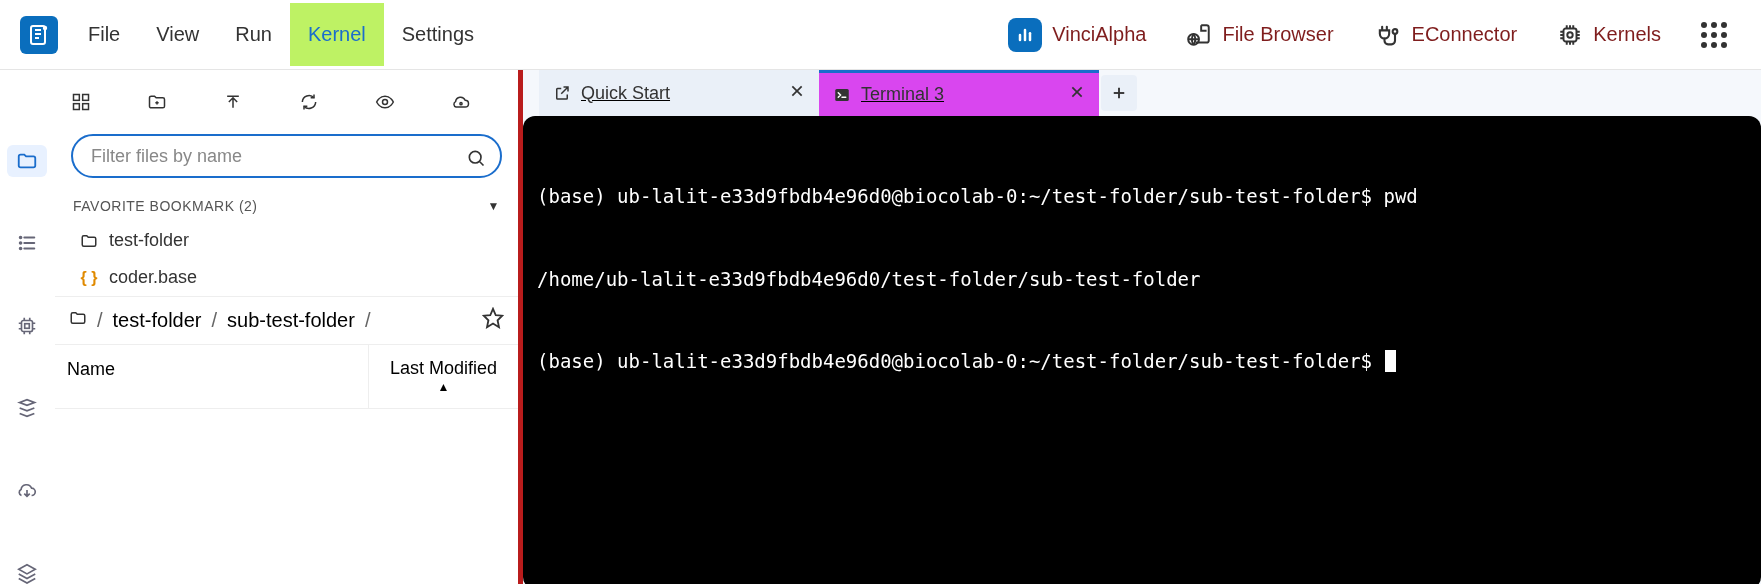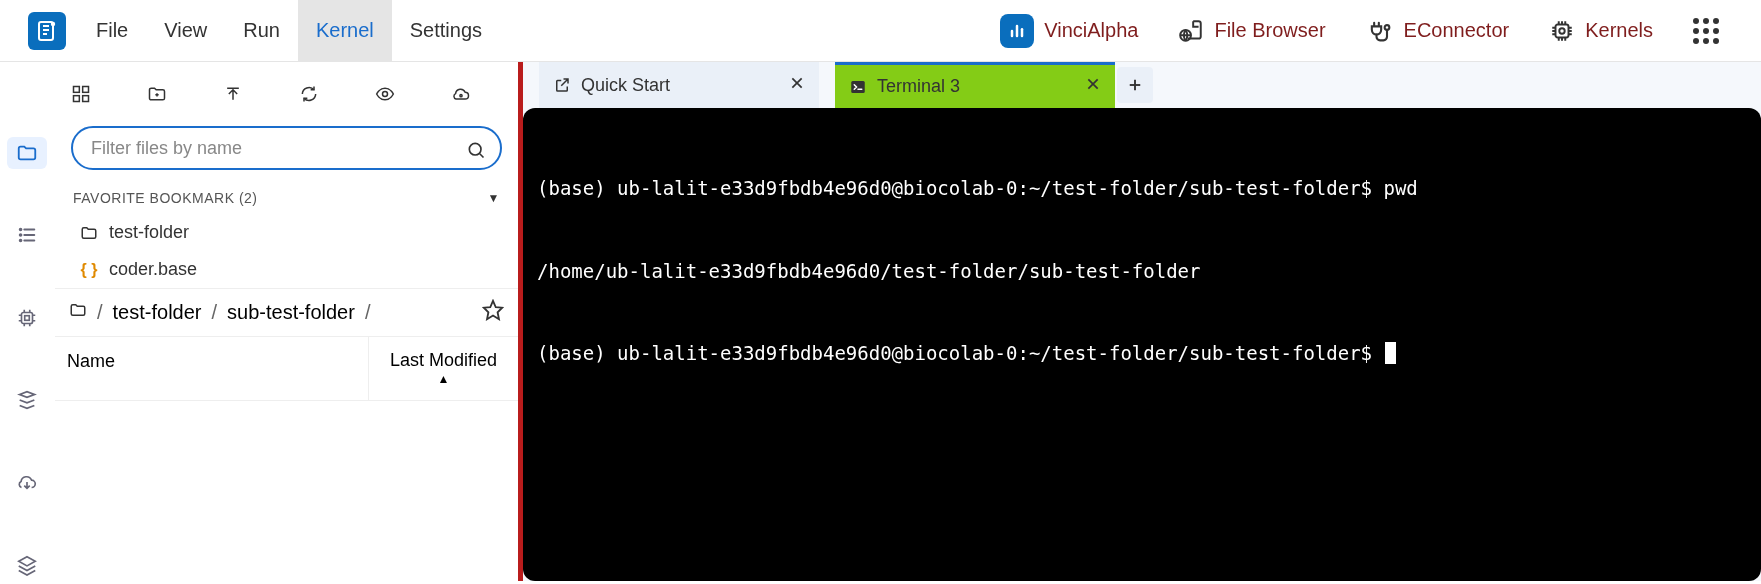--- a/index.html
+++ b/index.html
@@ -6,25 +6,25 @@
     body {
       font-family: -apple-system, BlinkMacSystemFont, "Segoe UI", Helvetica, Arial, sans-serif;
       background: #fff;
       width: 1761px;
       height: 584px;
       overflow: hidden;
     }
 
     
     .top-menu {
-      height: 62px;
+      height: 70px;
       display: flex;
       align-items: center;
       border-bottom: 1px solid #e5e5e5;
-      padding: 0 22px;
+      padding: 0 14px;
     }
     .logo-box {
       width: 38px;
       height: 38px;
       background: #0a6ebd;
       border-radius: 6px;
       margin-left: 6px;
       margin-right: 12px;
       display: flex;
       align-items: center;
@@ -33,21 +33,21 @@
     }
     .logo-box svg { width: 24px; height: 24px; }
     .menu-items { display: flex; }
     .menu-item {
       padding: 20px 18px;
       font-size: 20px;
       color: #333;
       cursor: pointer;
     }
     .menu-item.active {
-      background: #e5e5e5;
+      background: #bef264;
       color: #1a6dcc;
     }
     .top-right {
       margin-left: auto;
       display: flex;
       align-items: center;
       gap: 40px;
       padding-right: 20px;
     }
     .right-btn {
@@ -253,20 +253,21 @@
       flex-direction: column;
       background: #f5f8fc;
     }
     .tabbar {
       display: flex;
       align-items: center;
       background: #f5f8fc;
       height: 46px;
       padding-left: 16px;
       gap: 0;
+      text-decoration: underline;
     }
     .tab {
       display: flex;
       align-items: center;
       gap: 10px;
       height: 46px;
       padding: 0 14px;
       font-size: 18px;
       cursor: pointer;
       background: #eaf0f8;
@@ -275,24 +276,23 @@
       position: relative;
     }
     .tab .tab-icon { display: inline-flex; }
     .tab .tab-close {
       margin-left: 8px;
       cursor: pointer;
       color: #333;
     }
     .tab.inactive { min-width: 280px; justify-content: flex-start;}
     .tab.active {
-      background: #84cc16;
+      background: #d946ef;
       border-top: 3px solid #1a6dcc;
       min-width: 280px;
-      margin-left: 16px;
     }
     .tab-add {
       width: 36px;
       height: 36px;
       display: flex;
       align-items: center;
       justify-content: center;
       cursor: pointer;
       color: #333;
       background: #eaf0f8;

